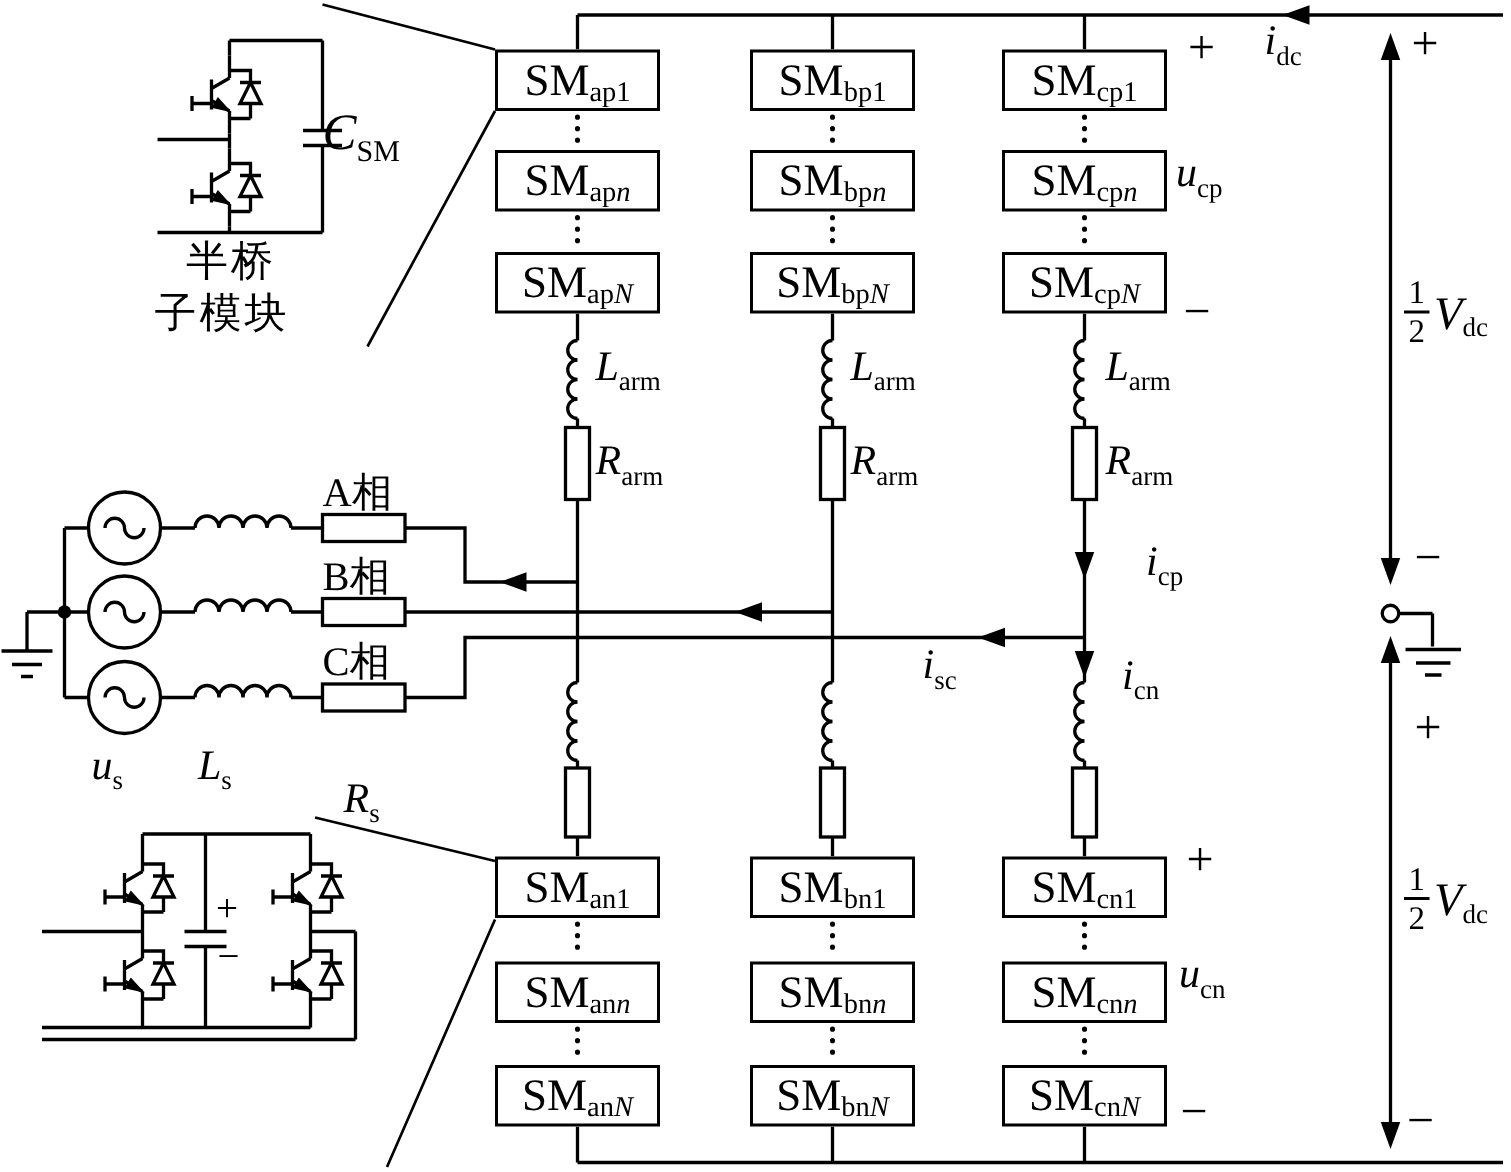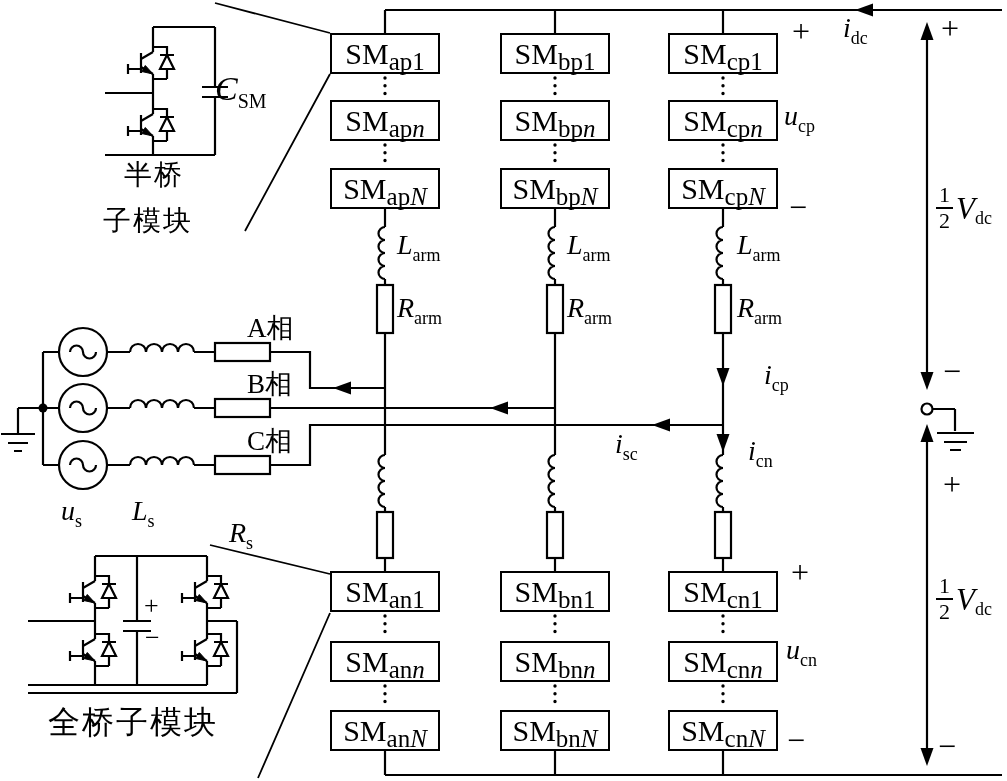--- a/index.html
+++ b/index.html
@@ -5,25 +5,25 @@
   html,body{margin:0;padding:0;background:#fff;}
   #stage{position:relative;width:1007px;height:781px;background:#fff;overflow:hidden;
          font-family:"Liberation Serif",serif;color:#000;}
   #art{position:absolute;left:0;top:0;z-index:1;}
   .lab{position:absolute;z-index:2;white-space:nowrap;line-height:1;color:#000;}
   .it{font-style:italic;}
   .v{font-style:italic;font-size:28px;}
   .vs{font-size:18px;vertical-align:-7px;text-align:right;}
   .sign{font-size:32px;}
   .cn{font-size:28px;letter-spacing:2px;}
-  .ph{font-size:27px;margin-left:32px;}
+  .ph{font-size:27px;}
   .sm-box{position:absolute;z-index:2;width:106px;height:37px;border:2px solid #000;background:#fff;
           display:flex;align-items:center;justify-content:center;}
   .smm{font-size:30px;}
-  .sms{font-size:25px;position:relative;top:8px;}
+  .sms{font-size:19px;position:relative;top:8px;}
   .vdc{display:flex;align-items:center;}
   .frac{display:inline-flex;flex-direction:column;align-items:center;font-size:22px;margin-right:3px;}
   .fn{border-bottom:2px solid #000;padding:0 3px 1px 3px;}
   .fd{padding-top:1px;}
   .big{font-size:31px;}
   .vdc .vs{margin-top:20px;}
   .capsign{font-size:26px;}
   .csm-main{font-style:italic;font-size:34px;}
   .csm-sub{font-size:20px;vertical-align:-8px;}
 </style>
@@ -227,22 +227,21 @@
       <span class="smm">SM</span>
       <span class="sms"><span>cn</span><span class="it">n</span></span>
     </div>
 <div class="sm-box" style="left:668px;top:710px">
       <span class="smm">SM</span>
       <span class="sms"><span>cn</span><span class="it">N</span></span>
     </div>
 
 <div class="lab" style="left:215px;top:72px"><span class="csm-main">C</span><span class="csm-sub">SM</span></div>
 <div class="lab cn" style="left:124px;top:161px">半桥</div>
-<div class="lab cn" style="left:103px;top:207px">子模块</div>
-<div class="lab cn" style="left:48px;top:706px;font-size:32px">全桥子模块</div>
+<div class="lab cn" style="left:103px;top:196px">子模块</div>
 <div class="lab capsign" style="left:144px;top:593px">+</div>
 <div class="lab capsign" style="left:145px;top:625px">−</div>
 
 <div class="lab ph" style="left:215px;top:315px">A相</div>
 <div class="lab ph" style="left:215px;top:371px">B相</div>
 <div class="lab ph" style="left:215px;top:428px">C相</div>
 <div class="lab" style="left:61px;top:497px"><span class="v">u</span><span class="vs">s</span></div>
 <div class="lab" style="left:132px;top:497px"><span class="v">L</span><span class="vs">s</span></div>
 <div class="lab" style="left:229px;top:519px"><span class="v">R</span><span class="vs">s</span></div>
 

